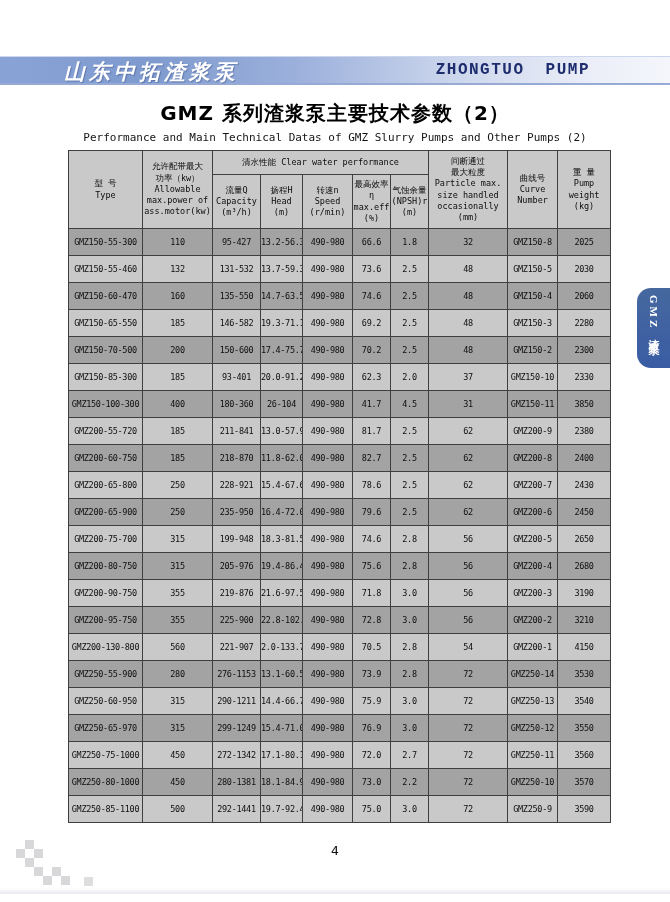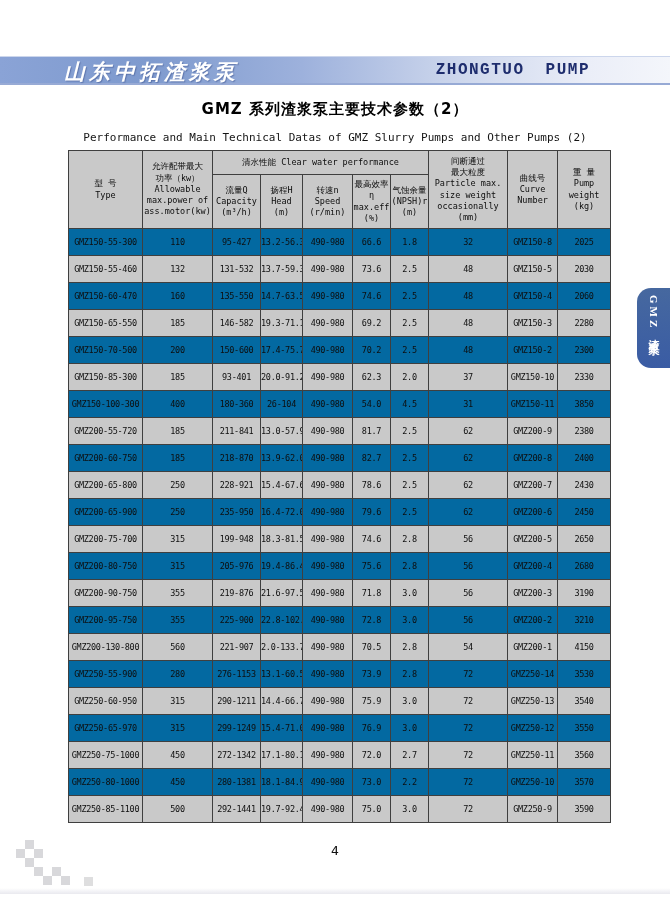--- a/index.html
+++ b/index.html
@@ -28,21 +28,21 @@
   .brand {
     position:absolute; right:80px; top:61px;
     font-family:Liberation Mono, monospace;
     font-weight:bold; font-size:16px; color:#1e2d6e;
     letter-spacing:1.5px; word-spacing:10px;
   }
 
   
   .title {
     position:absolute; top:100px; left:0; width:670px;
-    text-align:center; font-size:15px; font-weight:600;
+    text-align:center; font-size:20px; font-weight:600;
     color:#000; letter-spacing:1px;
     font-family:"DejaVu Sans", sans-serif;
   }
   .subtitle {
     position:absolute; top:131px; left:0; width:670px;
     text-align:center; font-size:11px; color:#141414;
     font-family:"DejaVu Sans Mono", monospace;
   }
 
   
@@ -55,21 +55,21 @@
     text-align:center; vertical-align:middle;
     padding:0; overflow:hidden;
   }
   .spec thead th {
     background:#c9c9c9;
     font-weight:normal; font-size:8.5px; line-height:1.32;
     white-space:pre-line; color:#0c0c0c;
   }
   .spec tr.group-row { height:24px; }
   .spec tr.sub-row   { height:54px; }
-  .spec tbody tr { height:27px; background:#0369a1; }
+  .spec tbody tr { height:27px; background:#a3a3a3; }
   .spec tbody tr:nth-child(even) { background:#c9c9c9; }
   .spec tbody td {
     font-size:8.5px; letter-spacing:-0.3px; color:#0e0e0e;
     white-space:nowrap;
   }
 
   
   .side-tab {
     position:absolute; right:0; top:288px; width:33px; height:80px;
     background:linear-gradient(to bottom,#46689f, #3a5ca4);
@@ -128,21 +128,21 @@
 Type</th>
       <th rowspan="2">允许配带最大
 功率（kw）
 Allowable
 max.power of
 ass.motor(kw)</th>
       <th colspan="5">清水性能 Clear water performance</th>
       <th rowspan="2">间断通过
 最大粒度
 Particle max.
-size weight
+size handled
 occasionally
 (mm)</th>
       <th rowspan="2">曲线号
 Curve
 Number</th>
       <th rowspan="2">重  量
 Pump
 weight
 (kg)</th>
     </tr>
@@ -236,21 +236,21 @@
         <td>37</td>
         <td>GMZ150-10</td>
         <td>2330</td>
       </tr>
       <tr>
         <td>GMZ150-100-300</td>
         <td>400</td>
         <td>180-360</td>
         <td>26-104</td>
         <td>490-980</td>
-        <td>54.0</td>
+        <td>41.7</td>
         <td>4.5</td>
         <td>31</td>
         <td>GMZ150-11</td>
         <td>3850</td>
       </tr>
       <tr>
         <td>GMZ200-55-720</td>
         <td>185</td>
         <td>211-841</td>
         <td>13.0-57.9</td>
@@ -258,21 +258,21 @@
         <td>81.7</td>
         <td>2.5</td>
         <td>62</td>
         <td>GMZ200-9</td>
         <td>2380</td>
       </tr>
       <tr>
         <td>GMZ200-60-750</td>
         <td>185</td>
         <td>218-870</td>
-        <td>13.9-62.0</td>
+        <td>11.8-62.0</td>
         <td>490-980</td>
         <td>82.7</td>
         <td>2.5</td>
         <td>62</td>
         <td>GMZ200-8</td>
         <td>2400</td>
       </tr>
       <tr>
         <td>GMZ200-65-800</td>
         <td>250</td>

